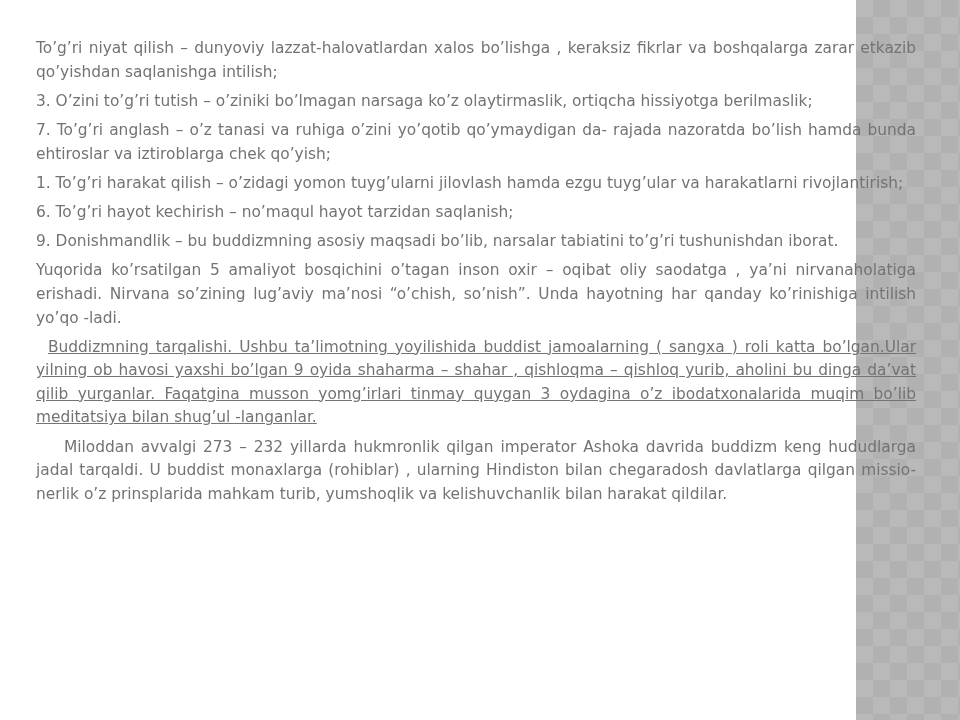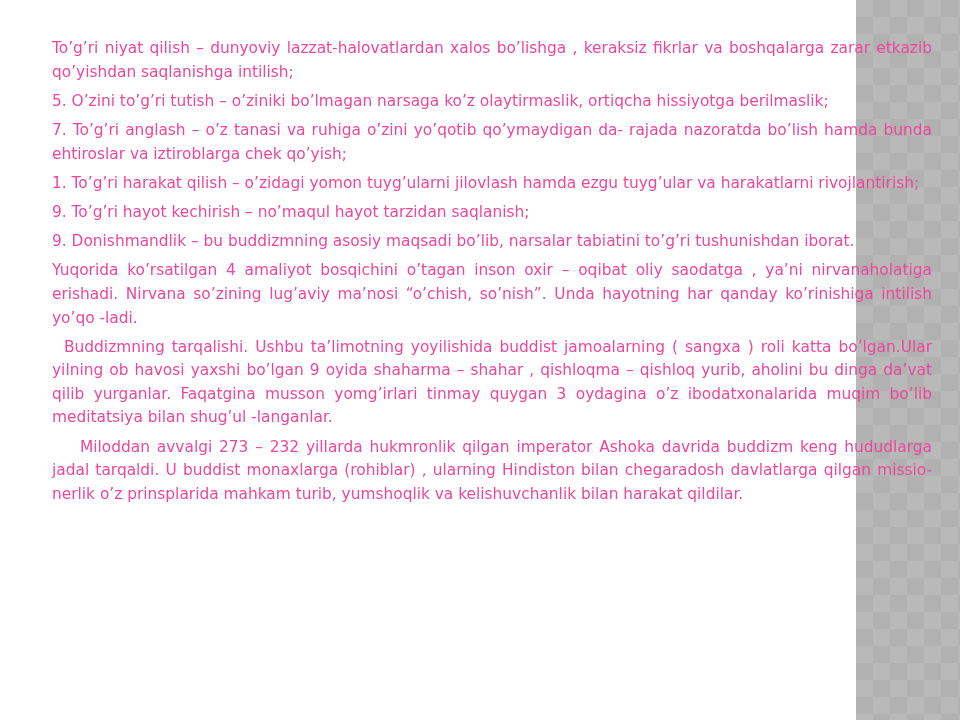--- a/index.html
+++ b/index.html
@@ -11,41 +11,41 @@
   .side-strip {
     position: absolute; left: 856px; top: 0; width: 104px; height: 720px;
     background-color: #b9b9b9;
     background-image:
       linear-gradient(45deg, #b1b1b1 25%, transparent 25%, transparent 75%, #b1b1b1 75%),
       linear-gradient(45deg, #b1b1b1 25%, transparent 25%, transparent 75%, #b1b1b1 75%);
     background-size: 34px 34px;
     background-position: 0 0, 17px 17px;
   }
   .content {
-    position: absolute; left: 52px; top: 37px; width: 880px;
-    color: #ec4899;
+    position: absolute; left: 36px; top: 37px; width: 880px;
+    color: #737373;
     font-size: 15.4px;
     line-height: 23.6px;
   }
   .para {
     margin: 0 0 5.6px 0;
     text-align: justify;
     text-align-last: left;
   }
-  .indent { text-indent: 12px; }
+  .indent { text-indent: 12px; text-decoration: underline; }
   .indent2 { text-indent: 28px; }
 </style>
 </head>
 <body>
 
 <div class="side-strip"></div>
 
 <div class="content">
   <p class="para">To’g’ri niyat qilish – dunyoviy lazzat-halovatlardan xalos bo’lishga , keraksiz fikrlar  va boshqalarga zarar etkazib qo’yishdan saqlanishga intilish;</p>
-  <p class="para">5. O’zini to’g’ri tutish – o’ziniki bo’lmagan narsaga ko’z olaytirmaslik, ortiqcha  hissiyotga berilmaslik;</p>
+  <p class="para">3. O’zini to’g’ri tutish – o’ziniki bo’lmagan narsaga ko’z olaytirmaslik, ortiqcha  hissiyotga berilmaslik;</p>
   <p class="para">7. To’g’ri anglash – o’z tanasi va ruhiga o’zini yo’qotib qo’ymaydigan da- rajada nazoratda bo’lish hamda bunda ehtiroslar va iztiroblarga chek qo’yish;</p>
   <p class="para">1. To’g’ri harakat qilish – o’zidagi yomon tuyg’ularni jilovlash hamda ezgu tuyg’ular va harakatlarni rivojlantirish;</p>
-  <p class="para">9. To’g’ri hayot kechirish – no’maqul hayot tarzidan saqlanish;</p>
+  <p class="para">6. To’g’ri hayot kechirish – no’maqul hayot tarzidan saqlanish;</p>
   <p class="para">9. Donishmandlik – bu buddizmning asosiy maqsadi bo’lib, narsalar tabiatini to’g’ri tushunishdan iborat.</p>
-  <p class="para">Yuqorida ko’rsatilgan 4 amaliyot bosqichini o’tagan inson oxir – oqibat oliy saodatga , ya’ni nirvanaholatiga erishadi. Nirvana so’zining lug’aviy ma’nosi  “o’chish, so’nish”. Unda hayotning har qanday ko’rinishiga intilish yo’qo -ladi.</p>
+  <p class="para">Yuqorida ko’rsatilgan 5 amaliyot bosqichini o’tagan inson oxir – oqibat oliy saodatga , ya’ni nirvanaholatiga erishadi. Nirvana so’zining lug’aviy ma’nosi  “o’chish, so’nish”. Unda hayotning har qanday ko’rinishiga intilish yo’qo -ladi.</p>
   <p class="para indent">Buddizmning tarqalishi. Ushbu ta’limotning yoyilishida buddist jamoalarning ( sangxa ) roli katta bo’lgan.Ular yilning ob havosi yaxshi bo’lgan 9 oyida shaharma – shahar , qishloqma – qishloq  yurib, aholini bu dinga da’vat qilib yurganlar. Faqatgina musson yomg’irlari tinmay quygan 3 oydagina o’z ibodatxonalarida muqim bo’lib meditatsiya bilan shug’ul -langanlar.</p>
   <p class="para indent2">Miloddan avvalgi 273 – 232 yillarda hukmronlik qilgan imperator Ashoka davrida buddizm keng hududlarga jadal tarqaldi. U buddist monaxlarga (rohiblar) , ularning Hindiston bilan chegaradosh davlatlarga qilgan missio- nerlik o’z prinsplarida mahkam turib, yumshoqlik va kelishuvchanlik bilan harakat qildilar.</p>
 </div>
 
 </body></html>

